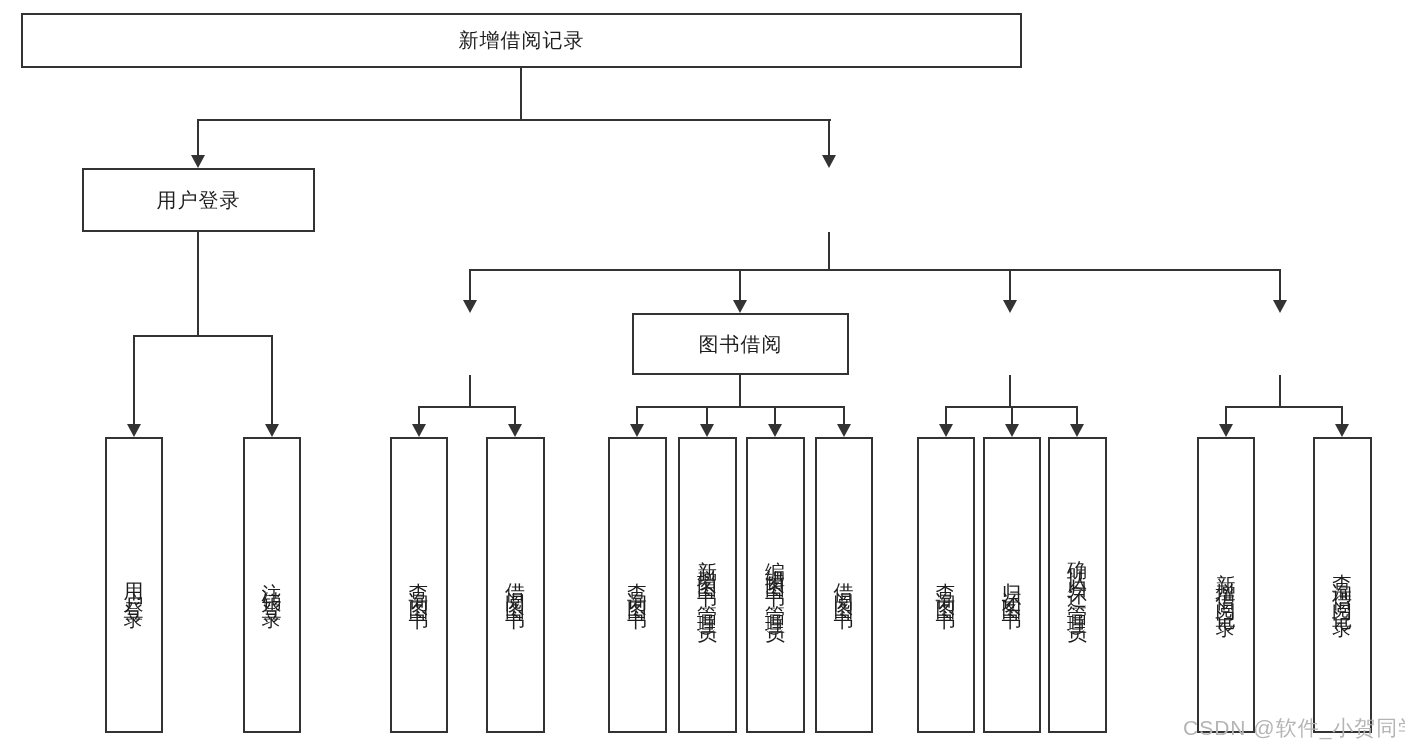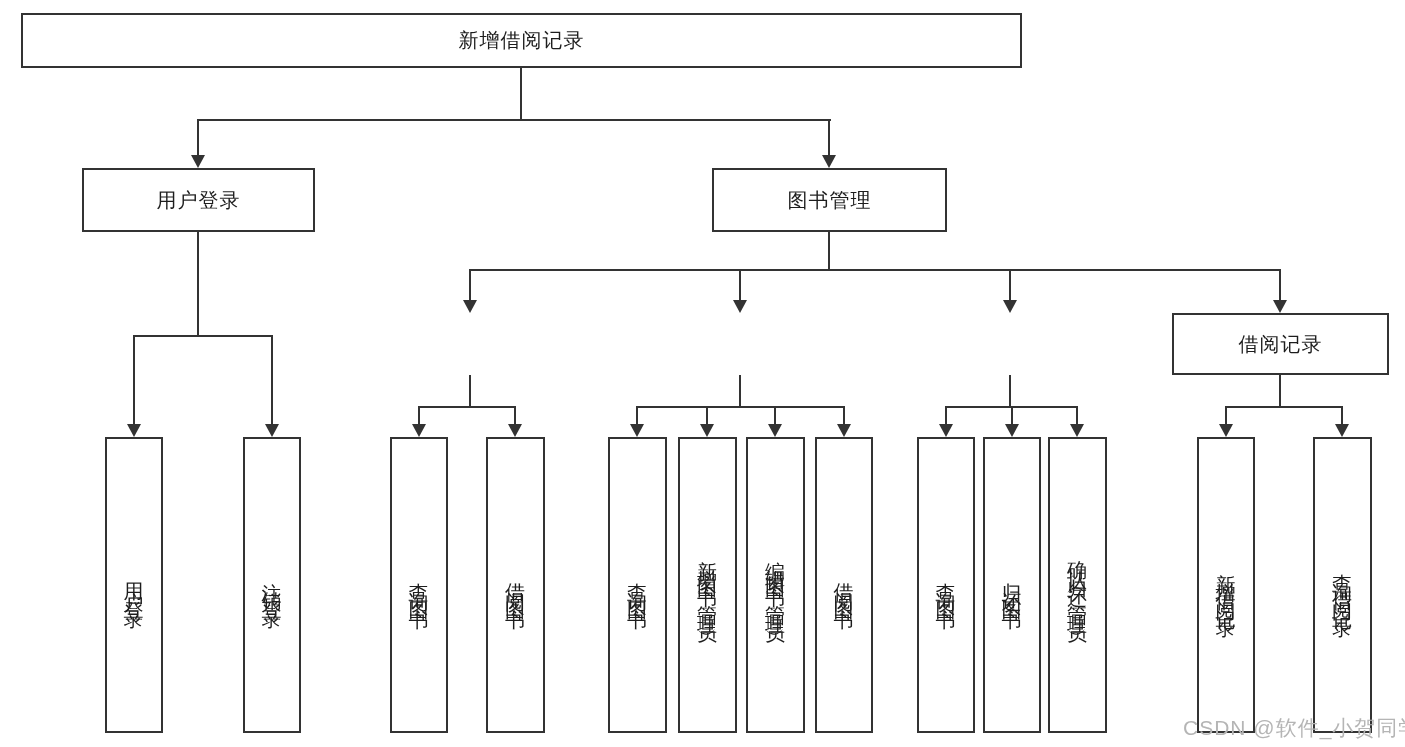--- a/index.html
+++ b/index.html
@@ -74,38 +74,35 @@
   </div>
 
   <div class="vline" style="left:520px;top:68px;height:52px;"></div>
   <div class="hline" style="left:197px;top:119px;width:634px;"></div>
   <div class="arrow" style="left:197px;top:119px;height:36px;"></div>
   <div class="arrow" style="left:828px;top:119px;height:36px;"></div>
 
   <div class="box" style="left:82px;top:168px;width:233px;height:64px;">
     <span>用户登录</span>
   </div>
-  <div class="box" style="left:712px;top:168px;width:235px;height:64px;">
-    <span>图书管理</span>
-  </div>
 
   <div class="vline" style="left:197px;top:232px;height:105px;"></div>
   <div class="hline" style="left:134px;top:335px;width:139px;"></div>
   <div class="arrow" style="left:133px;top:335px;height:89px;"></div>
   <div class="arrow" style="left:271px;top:335px;height:89px;"></div>
 
   <div class="vline" style="left:828px;top:232px;height:39px;"></div>
   <div class="hline" style="left:470px;top:269px;width:810px;"></div>
   <div class="arrow" style="left:469px;top:269px;height:31px;"></div>
   <div class="arrow" style="left:739px;top:269px;height:31px;"></div>
   <div class="arrow" style="left:1009px;top:269px;height:31px;"></div>
   <div class="arrow" style="left:1279px;top:269px;height:31px;"></div>
 
-  <div class="box" style="left:1172px;top:313px;width:217px;height:62px;">
-    <span>借阅记录</span>
+  <div class="box" style="left:632px;top:313px;width:217px;height:62px;">
+    <span>图书借阅</span>
   </div>
 
   <div class="vline" style="left:469px;top:375px;height:33px;"></div>
   <div class="hline" style="left:419px;top:406px;width:97px;"></div>
   <div class="arrow" style="left:418px;top:406px;height:18px;"></div>
   <div class="arrow" style="left:514px;top:406px;height:18px;"></div>
 
   <div class="vline" style="left:739px;top:375px;height:33px;"></div>
   <div class="hline" style="left:637px;top:406px;width:208px;"></div>
   <div class="arrow" style="left:636px;top:406px;height:18px;"></div>

